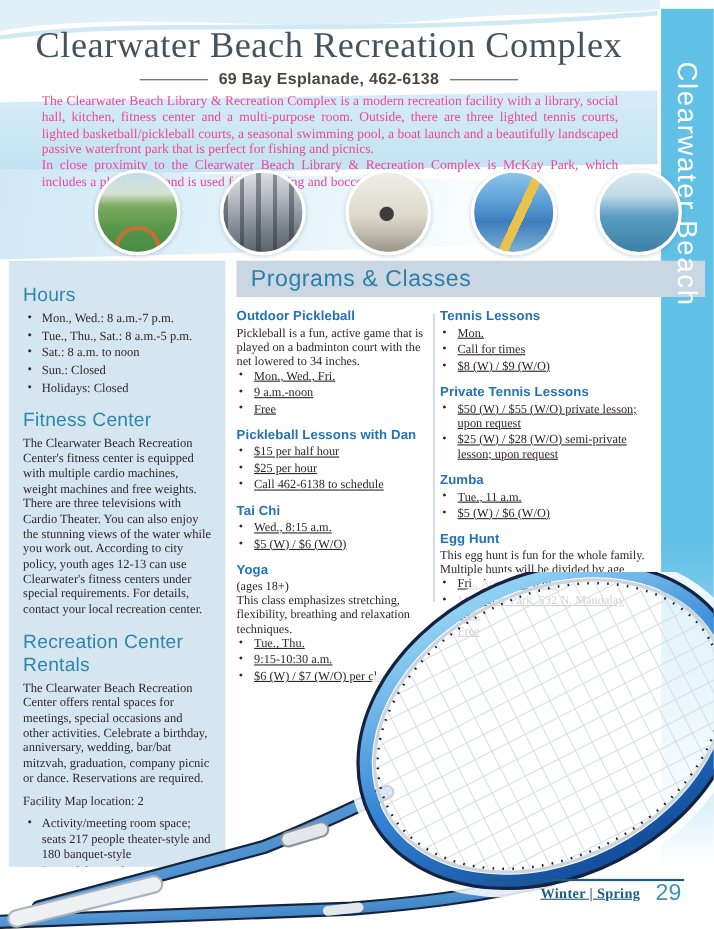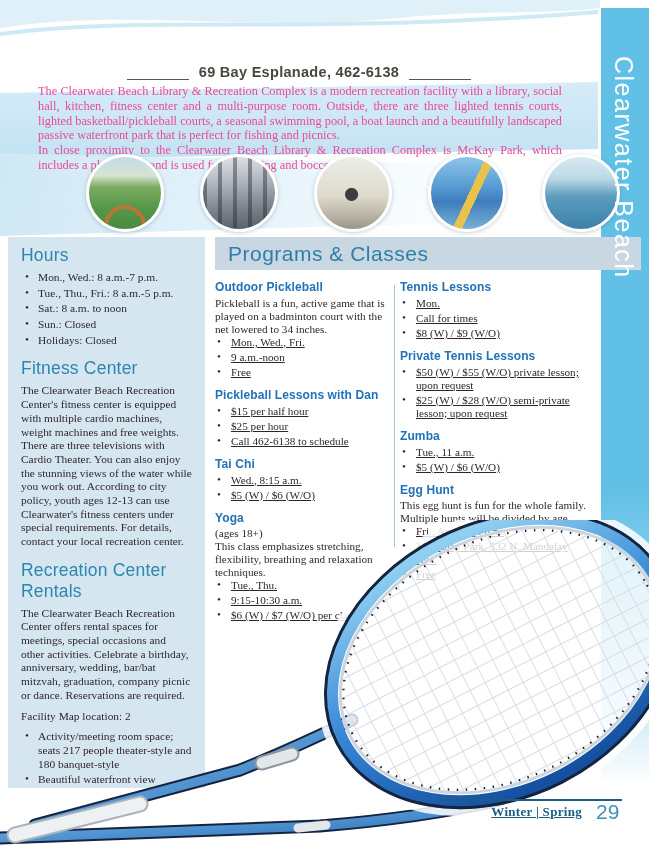--- a/index.html
+++ b/index.html
@@ -6,21 +6,21 @@
   #canvas{position:relative;width:649px;height:845px;background:#ffffff;overflow:hidden;
           font-family:"Liberation Serif",serif;color:#30262a;}
 
   
   .top-waves{position:absolute;left:0;top:0;width:649px;height:40px;z-index:1;pointer-events:none;}
 
   
   .page-title{position:absolute;left:0;top:24px;width:598px;margin:0;text-align:center;z-index:2;
               font-family:"Liberation Serif",serif;font-weight:400;font-size:33px;line-height:1.1;
               color:#42525f;letter-spacing:.5px;}
-  .subtitle-row{position:absolute;left:0;top:64px;width:598px;display:flex;align-items:flex-end;
+  .subtitle-row{position:absolute;left:0;top:64px;width:598px;display:flex;align-items:center;
                 justify-content:center;gap:10px;z-index:2;
                 font-family:"Liberation Sans",sans-serif;font-size:14.5px;font-weight:700;
                 color:#4b4540;letter-spacing:.3px;}
   .rule{width:62px;height:1px;background:#5a554f;}
 
   
   .intro-band{position:absolute;left:0;top:82px;width:598px;height:78px;z-index:1;
               background:linear-gradient(180deg,#d6ecf8 0%,#c2e2f2 100%);
               clip-path:polygon(0 14%,100% 0,100% 86%,0 100%);}
   .intro-text{position:absolute;left:38px;top:84px;width:524px;z-index:2;
@@ -50,21 +50,21 @@
 
   
   .sidebar-tab{position:absolute;left:601px;top:8px;width:48px;height:802px;z-index:2;
                background:linear-gradient(180deg,#61c0e6 0%,#61c0e6 60%,#a8dbf1 80%,rgba(255,255,255,0) 97%);}
   .sidebar-label{position:absolute;left:609px;top:56px;z-index:3;writing-mode:vertical-rl;
                  font-family:"Liberation Sans",sans-serif;font-weight:300;font-size:25px;
                  letter-spacing:1.5px;color:#ffffff;}
 
   
   .left-panel{position:absolute;left:8px;top:237px;width:197px;height:551px;z-index:2;
-              background:#d5e6f1;padding:5px 13px 0;box-sizing:border-box;
+              background:#d5e6f1;padding:18px 13px 0;box-sizing:border-box;
               font-size:11.4px;line-height:1.2;overflow:hidden;}
   .left-panel h2{font-family:"Liberation Sans",sans-serif;font-weight:400;color:#2e86ad;
                  font-size:17.5px;margin:11px 0 5px;letter-spacing:.2px;}
   .left-panel h2:first-child{margin-top:3px;}
   .left-panel p{margin:0 0 4px;}
   ul.blist{margin:0;padding:0;list-style:none;}
   ul.blist li{position:relative;padding-left:17px;margin:0 0 2px;}
   ul.blist li::before{content:"\2022";position:absolute;left:4px;top:-1px;}
   .map-note{margin:7px 0 7px !important;}
 
@@ -99,20 +99,21 @@
 </head>
 <body>
 
 <div id="canvas">
 
   <svg class="top-waves" viewBox="0 0 649 40">
     <path d="M0,28 C120,8 260,32 400,18 C480,10 560,14 600,8 L600,0 L0,0 Z" fill="#dff0f9"></path>
     <path d="M0,34 C150,14 300,36 598,12" stroke="#c3e3f3" stroke-width="4" fill="none" opacity=".8"></path>
   </svg>
 
+  <h1 class="page-title">Clearwater Beach Recreation Complex</h1>
   <div class="subtitle-row">
     <span class="rule"></span>
     <span>69 Bay Esplanade, 462-6138</span>
     <span class="rule"></span>
   </div>
 
   <div class="intro-band"></div>
   <div class="intro-text">
     <p>The Clearwater Beach Library &amp; Recreation Complex is a modern recreation facility with a library, social hall, kitchen, fitness center and a multi-purpose room. Outside, there are three lighted tennis courts, lighted basketball/pickleball courts, a seasonal swimming pool, a boat launch and a beautifully landscaped passive waterfront park that is perfect for fishing and picnics.</p>
     <p>In close proximity to the Clearwater Beach Library &amp; Recreation Complex is McKay Park, which includes a playground and is used for picnicking and bocce ball.</p>
@@ -127,21 +128,21 @@
     <div class="photo photo-5"></div>
   </div>
 
   <div class="sidebar-tab"></div>
   <div class="sidebar-label">Clearwater Beach</div>
 
   <div class="left-panel">
     <h2>Hours</h2>
     <ul class="blist">
       <li>Mon., Wed.: 8 a.m.-7 p.m.</li>
-      <li>Tue., Thu., Fri.: 8 a.m.-5 p.m.</li>
+      <li>Tue., Thu., Sat.: 8 a.m.-5 p.m.</li>
       <li>Sat.: 8 a.m. to noon</li>
       <li>Sun.: Closed</li>
       <li>Holidays: Closed</li>
     </ul>
 
     <h2>Fitness Center</h2>
     <p>The Clearwater Beach Recreation Center's fitness center is equipped with multiple cardio machines, weight machines and free weights. There are three televisions with Cardio Theater. You can also enjoy the stunning views of the water while you work out. According to city policy, youth ages 12-13 can use Clearwater's fitness centers under special requirements. For details, contact your local recreation center.</p>
 
     <h2>Recreation Center Rentals</h2>
     <p>The Clearwater Beach Recreation Center offers rental spaces for meetings, special occasions and other activities. Celebrate a birthday, anniversary, wedding, bar/bat mitzvah, graduation, company picnic or dance. Reservations are required.</p>

